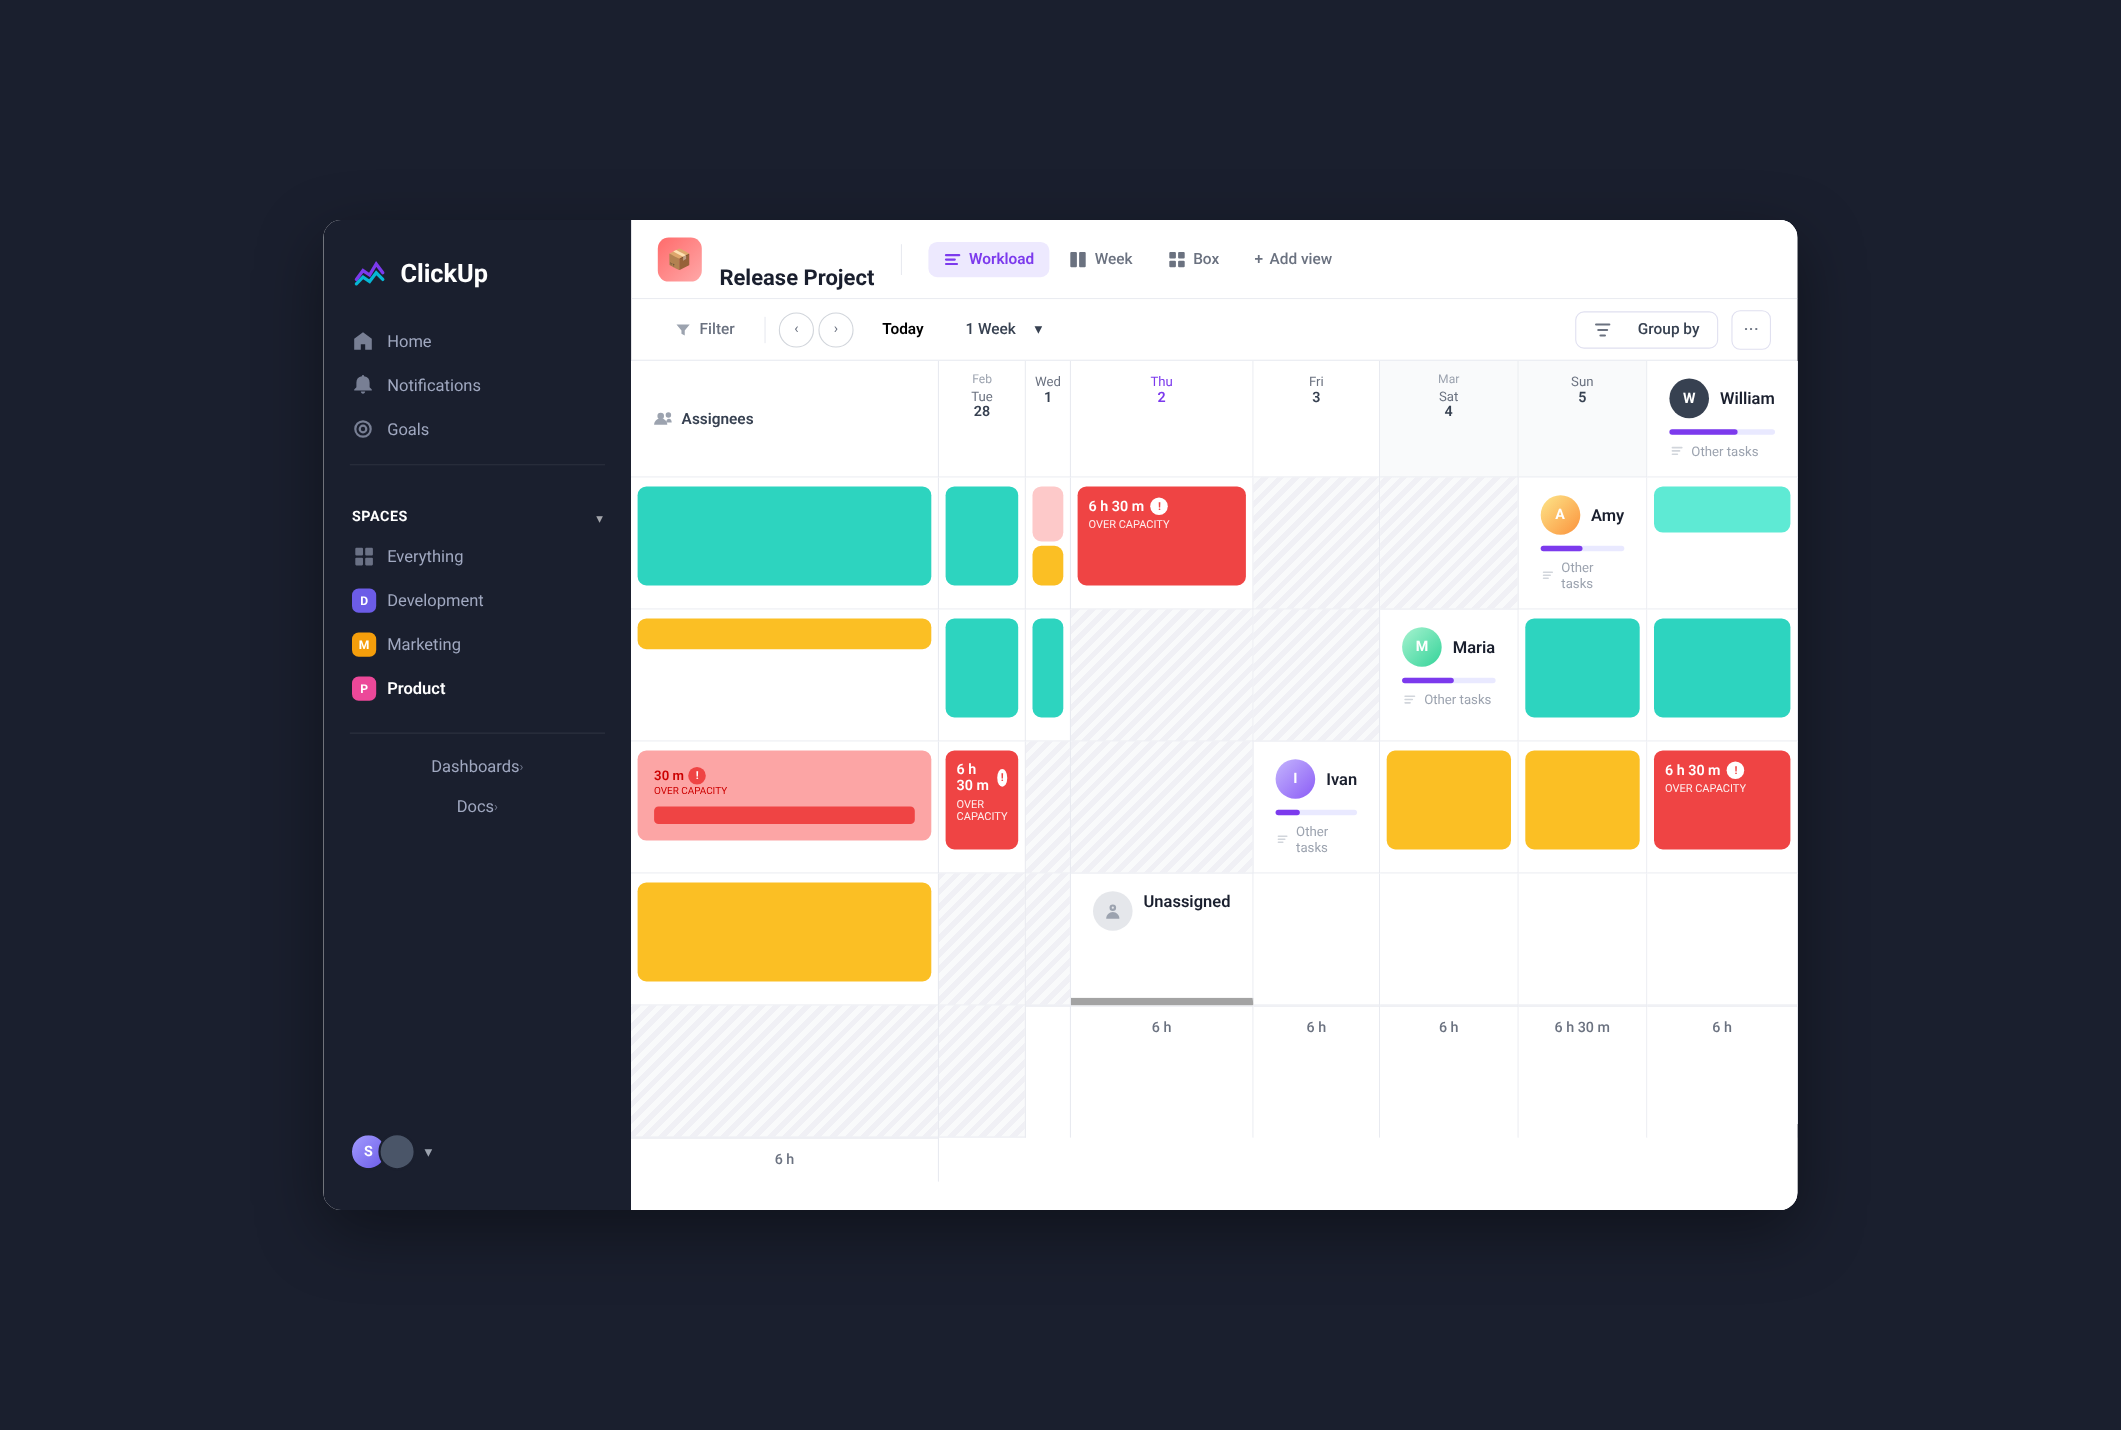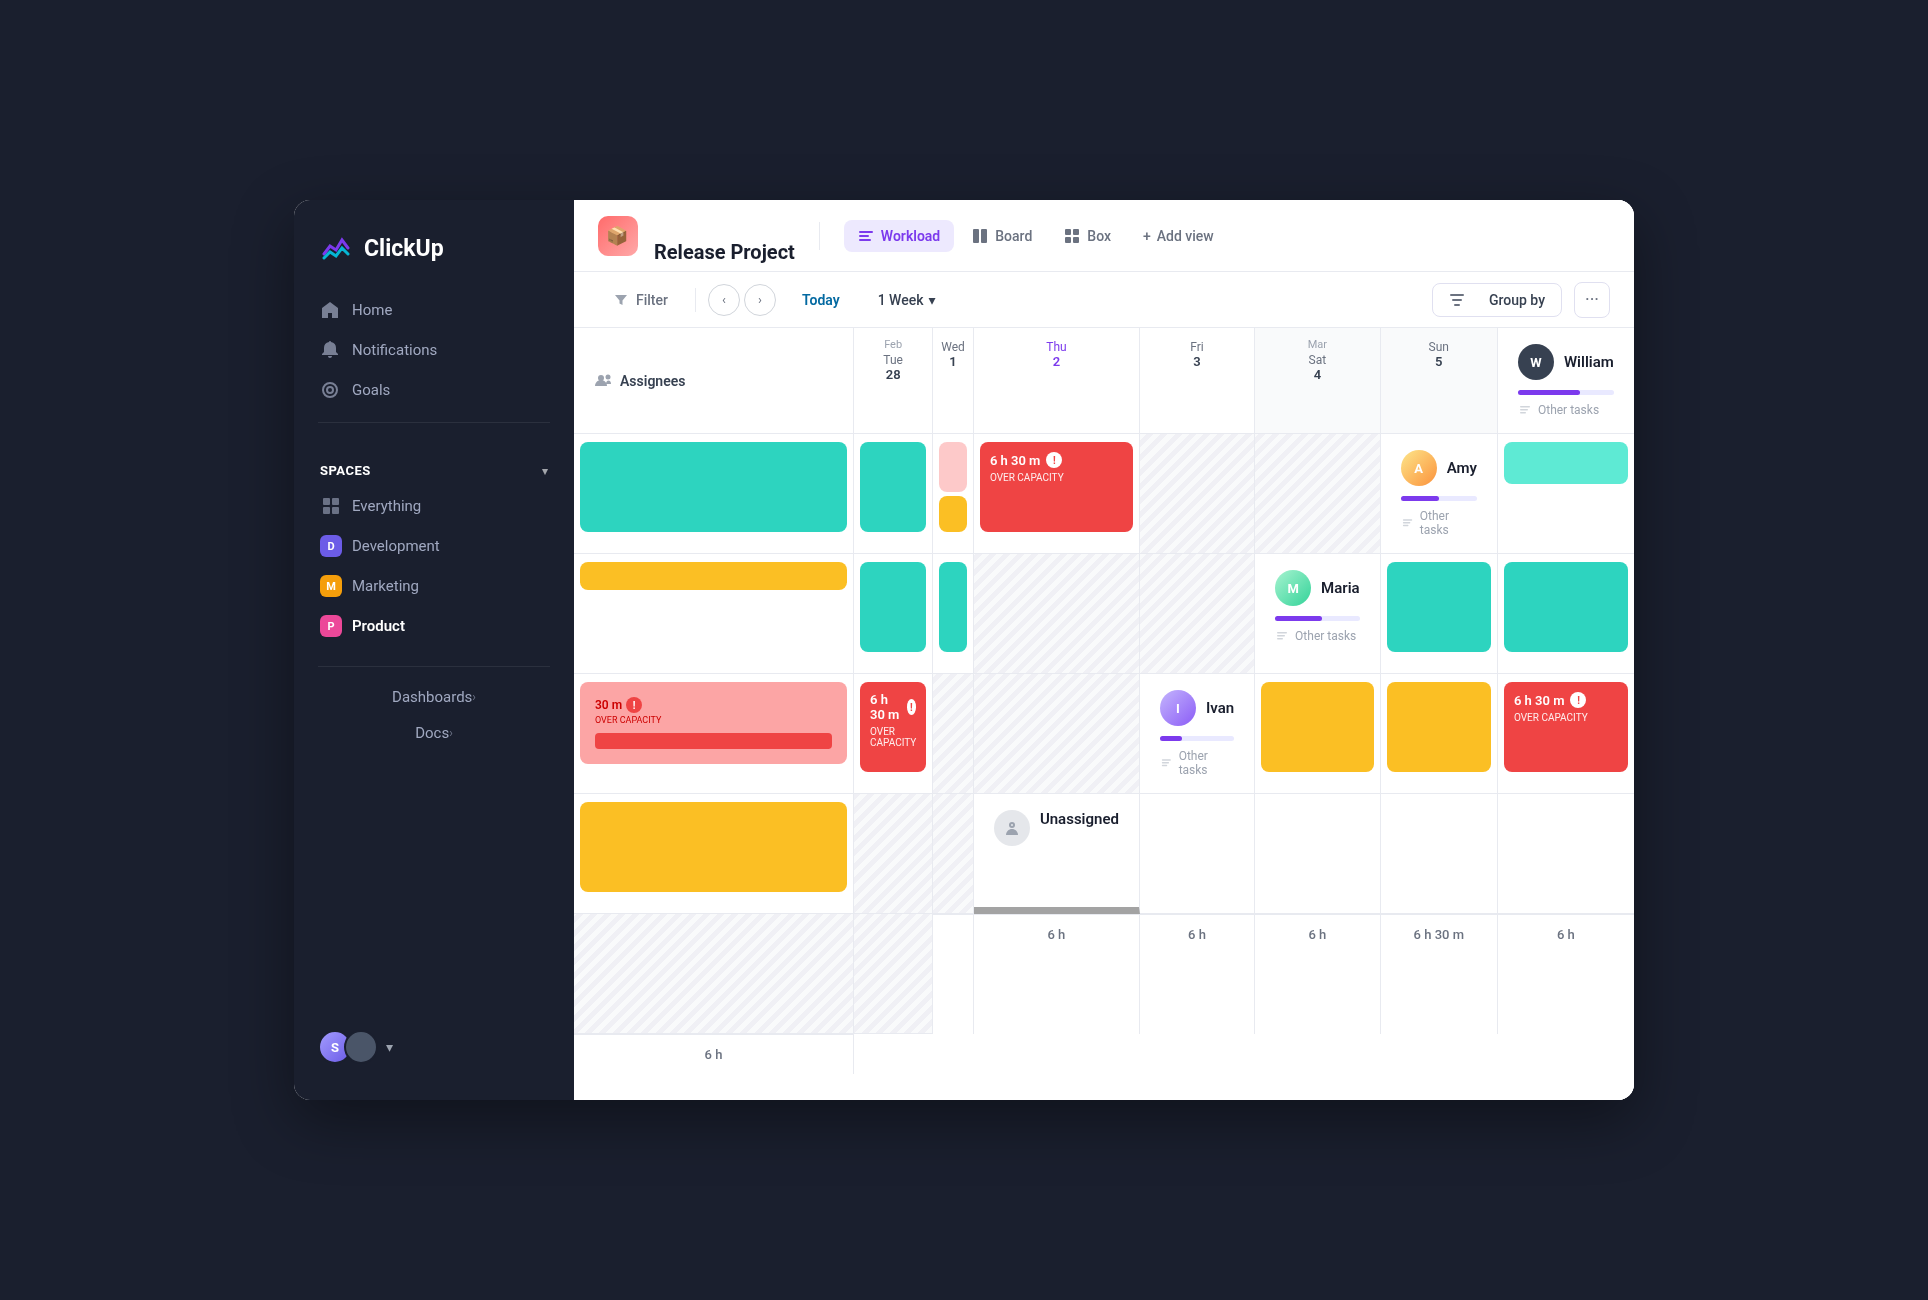--- a/index.html
+++ b/index.html
@@ -264,27 +264,27 @@
       justify-content: center;
       cursor: pointer;
       font-size: 13px;
       color: #6b7280;
     }
     .today-btn {
       padding: 7px 14px;
       border-radius: 8px;
       cursor: pointer;
       font-size: 14px;
-      color: #0369a1;
+      color: #000000;
       font-weight: 600;
     }
     .week-selector {
       display: flex;
       align-items: center;
-      gap: 5px;
+      gap: 17px;
       padding: 7px 12px;
       border-radius: 8px;
       cursor: pointer;
       font-size: 14px;
       color: #374151;
       font-weight: 500;
       justify-content: space-between;
     }
     .toolbar-spacer { flex: 1; }
     .group-by-btn {
@@ -565,21 +565,21 @@
               <rect x="1" y="7" width="10" height="2" rx="1"></rect>
               <rect x="1" y="11" width="12" height="2" rx="1"></rect>
             </svg>
           <span>Workload</span>
         </div>
         <div class="view-tab">
           <svg width="16" height="16" viewBox="0 0 16 16" fill="currentColor">
               <rect x="1" y="1" width="6" height="14" rx="1"></rect>
               <rect x="9" y="1" width="6" height="14" rx="1"></rect>
             </svg>
-          <span>Board</span>
+          <span>Week</span>
         </div>
         <div class="view-tab">
           <svg width="16" height="16" viewBox="0 0 16 16" fill="currentColor">
               <rect x="1" y="1" width="6" height="6" rx="1"></rect>
               <rect x="9" y="1" width="6" height="6" rx="1"></rect>
               <rect x="1" y="9" width="6" height="6" rx="1"></rect>
               <rect x="9" y="9" width="6" height="6" rx="1"></rect>
             </svg>
           <span>Box</span>
         </div>

